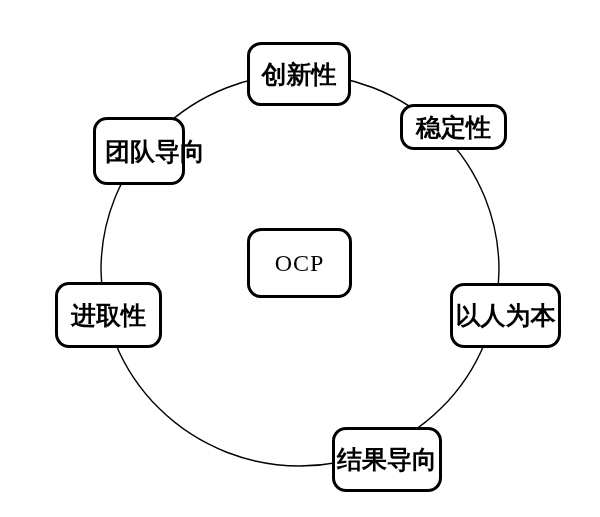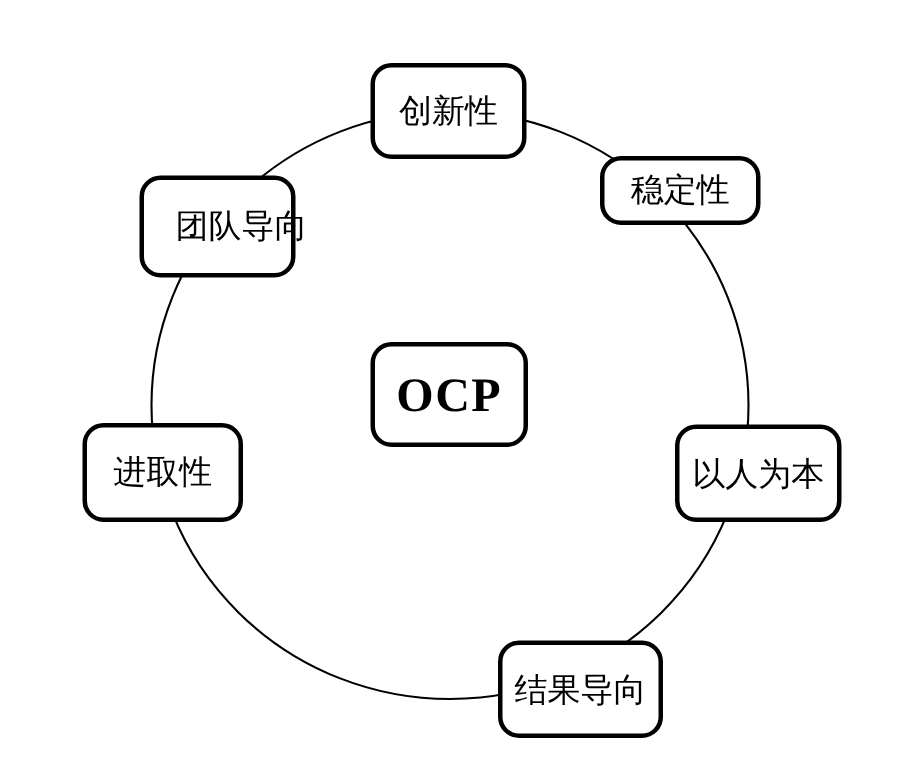--- a/index.html
+++ b/index.html
@@ -30,36 +30,36 @@
   .node {
     position: absolute;
     box-sizing: border-box;
     background: #ffffff;
     border: 3px solid #000000;
     border-radius: 14px;
     display: flex;
     align-items: center;
     justify-content: center;
     color: #000000;
-    font-weight: normal;
-    font-size: 22px;
+    font-weight: bold;
+    font-size: 25px;
     line-height: 1;
     white-space: nowrap;
   }
   .node span { display: block; }
   
   .pos-innovation   { left: 247px; top: 42px;  width: 104px; height: 64px; }
-  .pos-team         { left: 93px;  top: 117px; width: 104px; height: 68px; padding-left: 32px; }
+  .pos-team         { left: 93px;  top: 117px; width: 92px; height: 68px; padding-left: 32px; }
   .pos-stability    { left: 400px; top: 104px; width: 107px; height: 46px; text-align: right; }
   .pos-enterprising { left: 55px;  top: 282px; width: 107px; height: 66px; }
   .pos-people       { left: 450px; top: 283px; width: 111px; height: 65px; }
   .pos-detail       { left: 162px; top: 413px; width: 108px; height: 68px; }
   .pos-result       { left: 332px; top: 427px; width: 110px; height: 65px; }
   .pos-center       { left: 247px; top: 228px; width: 105px; height: 70px;
-                      font-weight: 700; font-size: 32px; letter-spacing: 1px; }
+                      font-weight: 400; font-size: 24px; letter-spacing: 1px; }
 </style>
 </head>
 <body>
 
 <div class="stage">
 
   <svg class="ring-svg" viewBox="0 0 600 517" aria-hidden="true">
     <ellipse cx="300" cy="270" rx="199" ry="196"></ellipse>
   </svg>
 

